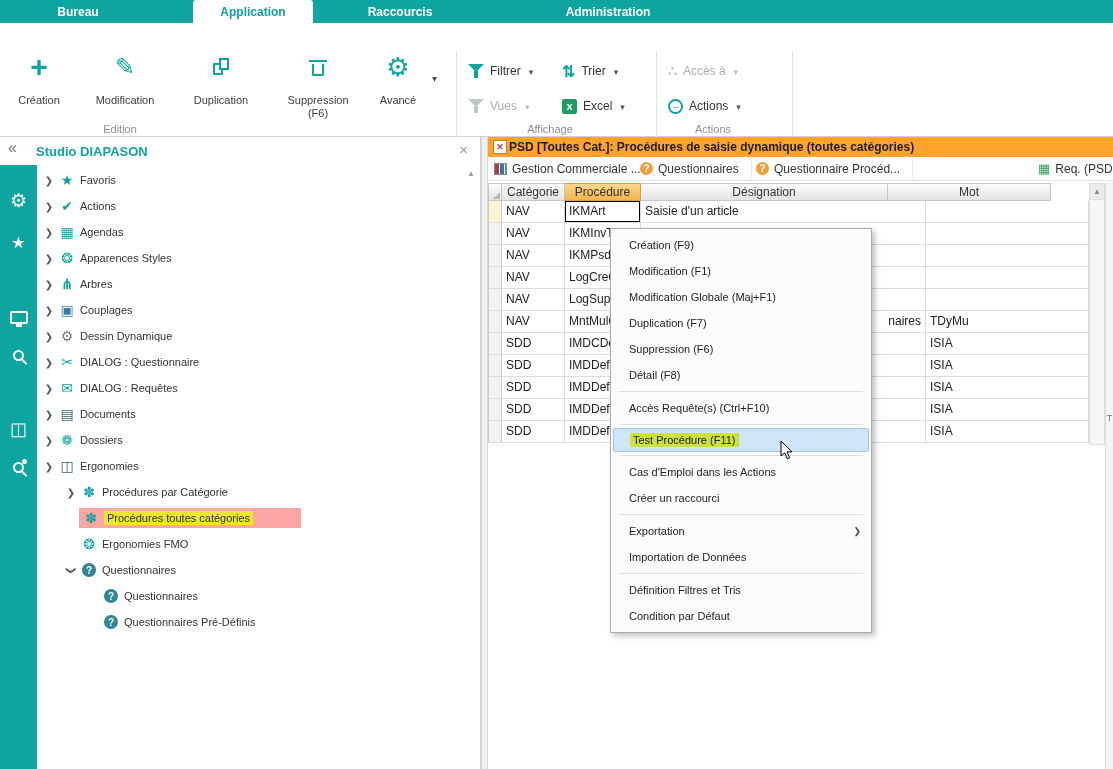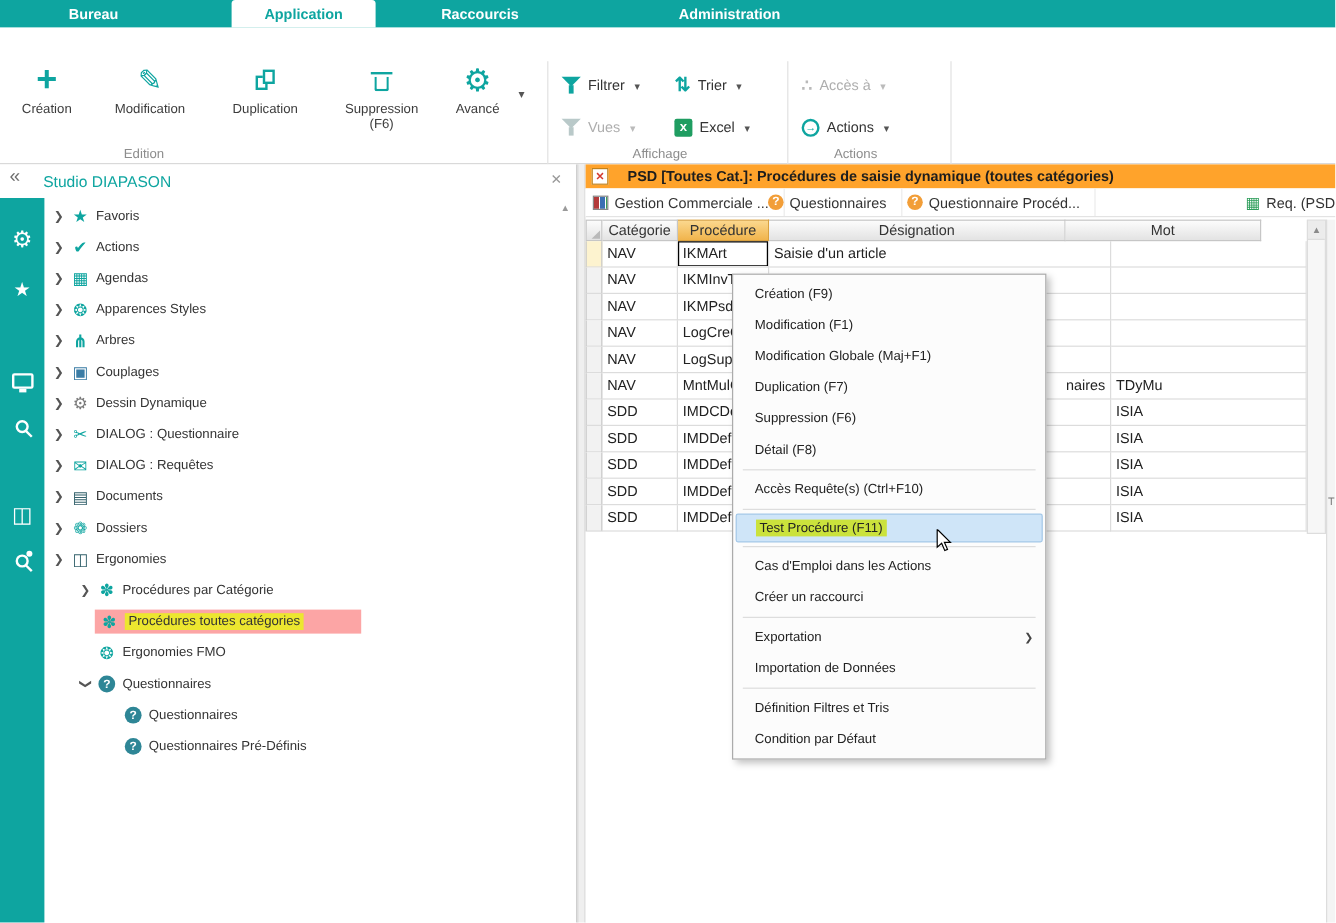--- a/index.html
+++ b/index.html
@@ -9,21 +9,21 @@
     --teal:#0ea5a0; --teal-dark:#0a8f8a; --orange:#ffa32b; --amber1:#fbd88e; --amber2:#f1b44c;
     --hl:#ece62f; --hl2:#cbe23c; --selblue:#cfe5f8;
   }
   
   .tabbar{position:absolute;left:0;top:0;width:100%;height:23px;background:var(--teal)}
   .rtab{position:absolute;top:0;height:23px;display:flex;align-items:center;justify-content:center;
         color:#fff;font-size:12px;font-weight:700;cursor:default}
   .rtab.active{background:#fff;color:var(--teal);border-radius:3px 3px 0 0}
   
   .ribbon{position:absolute;left:0;top:23px;width:100%;height:114px;background:#fff;border-bottom:1px solid #d0d0d0;box-sizing:border-box}
-  .rbtn{position:absolute;top:28px;height:76px;display:flex;flex-direction:column;align-items:center;gap:2px;
+  .rbtn{position:absolute;top:28px;height:76px;display:flex;flex-direction:column;align-items:center;gap:11px;
         font-size:11px;color:#3c3c3c;text-align:center}
   .rbtn .ric{height:32px;display:flex;align-items:center;justify-content:center}
   .rlabel span{display:block;line-height:1.2}
   .avdrop{position:absolute;left:432px;top:50px;font-size:10px;color:#555}
   .avdrop::before{content:"▾"}
   .vsep{position:absolute;top:28px;height:86px;width:1px;background:#e2e2e2}
   .glabel{position:absolute;top:100px;font-size:11px;color:#8d8d8d;text-align:center}
   .sbtn{position:absolute;height:22px;display:flex;align-items:center;gap:6px;font-size:12px;color:#333;white-space:nowrap}
   .sbtn.disabled{color:#aeaeae}
   .dd::after{content:"▾";font-size:9px;color:#555;margin-left:2px}
@@ -46,21 +46,21 @@
   .icn-sort::before{content:"⇅";font-size:16px;font-weight:700;color:var(--teal)}
   .icn-excel{width:15px;height:15px;background:#1f9d61;border-radius:2px;display:inline-flex;align-items:center;justify-content:center}
   .icn-excel::before{content:"x";color:#fff;font-size:11px;font-weight:700;line-height:1}
   .icn-share::before{content:"∴";font-size:14px;font-weight:700;color:#b9b9b9}
   .icn-actcircle{width:15px;height:15px;border:2px solid var(--teal);border-radius:50%;display:inline-flex;align-items:center;justify-content:center;box-sizing:border-box}
   .icn-actcircle::before{content:"→";color:var(--teal);font-size:9px;font-weight:700;line-height:1}
   
   .sidebar{position:absolute;left:0;top:137px;width:481px;height:632px;background:#fff;border-right:1px solid #cfcfcf;box-sizing:border-box}
   .collapse-btn{position:absolute;left:8px;top:2px;font-size:16px;color:#6d6d6d}
   .collapse-btn::before{content:"«"}
-  .sb-title{position:absolute;left:36px;top:7px;font-size:13px;font-weight:400;color:var(--teal)}
+  .sb-title{position:absolute;left:36px;top:7px;font-size:13px;font-weight:700;color:var(--teal)}
   .close-btn{position:absolute;right:12px;top:4px;font-size:15px;color:#999}
   .close-btn::before{content:"×"}
   .tree-up{position:absolute;right:5px;top:32px;font-size:8px;color:#9a9a9a}
   .tree-up::before{content:"▲"}
   .rail{position:absolute;left:0;top:28px;width:37px;height:604px;background:var(--teal)}
   .rail-btn{position:absolute;left:0;width:37px;height:30px;display:flex;align-items:center;justify-content:center}
   .icn-gearw::before{content:"⚙";color:#fff;font-size:19px}
   .icn-starw::before{content:"★";color:#fff;font-size:16px}
   .icn-monitor{width:18px;height:13px;border:2px solid #fff;border-radius:2px;position:relative;box-sizing:border-box}
   .icn-monitor::after{content:"";position:absolute;left:4px;bottom:-5px;width:6px;height:3px;background:#fff}
@@ -89,21 +89,21 @@
   .hl{background:var(--hl);padding:1px 3px}
   .selwrap{display:inline-flex;align-items:center;background:#fca5a5;padding:3px 48px 3px 2px}
   
   .splitter{position:absolute;left:481px;top:137px;width:7px;height:632px;background:#efefef;
             border-left:1px solid #d8d8d8;border-right:1px solid #d8d8d8;box-sizing:border-box}
   .grip{position:absolute;left:0;top:300px;width:100%;text-align:center;color:#9a9a9a;font-size:14px}
   .grip::before{content:"⋮"}
   
   .main{position:absolute;left:488px;top:137px;width:625px;height:632px;background:#fff}
   .titlebar{position:absolute;left:0;top:0;width:100%;height:20px;background:var(--orange);
-            display:flex;align-items:center;gap:16px;padding-left:5px;box-sizing:border-box;
+            display:flex;align-items:center;gap:2px;padding-left:5px;box-sizing:border-box;
             font-size:12px;font-weight:600;color:#1d1d1d;white-space:nowrap;overflow:hidden}
   .icn-psdwin{width:12px;height:12px;background:#fff;border:1px solid #c28119;display:inline-flex;align-items:center;justify-content:center;flex:0 0 12px}
   .icn-psdwin::before{content:"✕";color:#d43a2f;font-size:9px;font-weight:700;line-height:1}
   .doctabs{position:absolute;left:0;top:20px;width:100%;height:24px;background:#fff;border-bottom:1px solid #e3e3e3;box-sizing:border-box}
   .dtab{position:absolute;top:0;height:23px;display:flex;align-items:center;gap:5px;font-size:12px;color:#333;
         white-space:nowrap;padding-right:12px;border-right:1px solid #ececec}
   .dtab.last{border-right:none}
   .icn-books{width:13px;height:12px;border:1px solid #888;box-sizing:border-box;flex:0 0 13px;
              background:linear-gradient(90deg,#b33a3a 0 4px,#fff 4px 5px,#3a6fb3 5px 9px,#fff 9px 10px,#3aa05a 10px 13px)}
   .q-badge{width:13px;height:13px;border-radius:50%;background:#f29e38;color:#fff;font-size:10px;font-weight:700;

